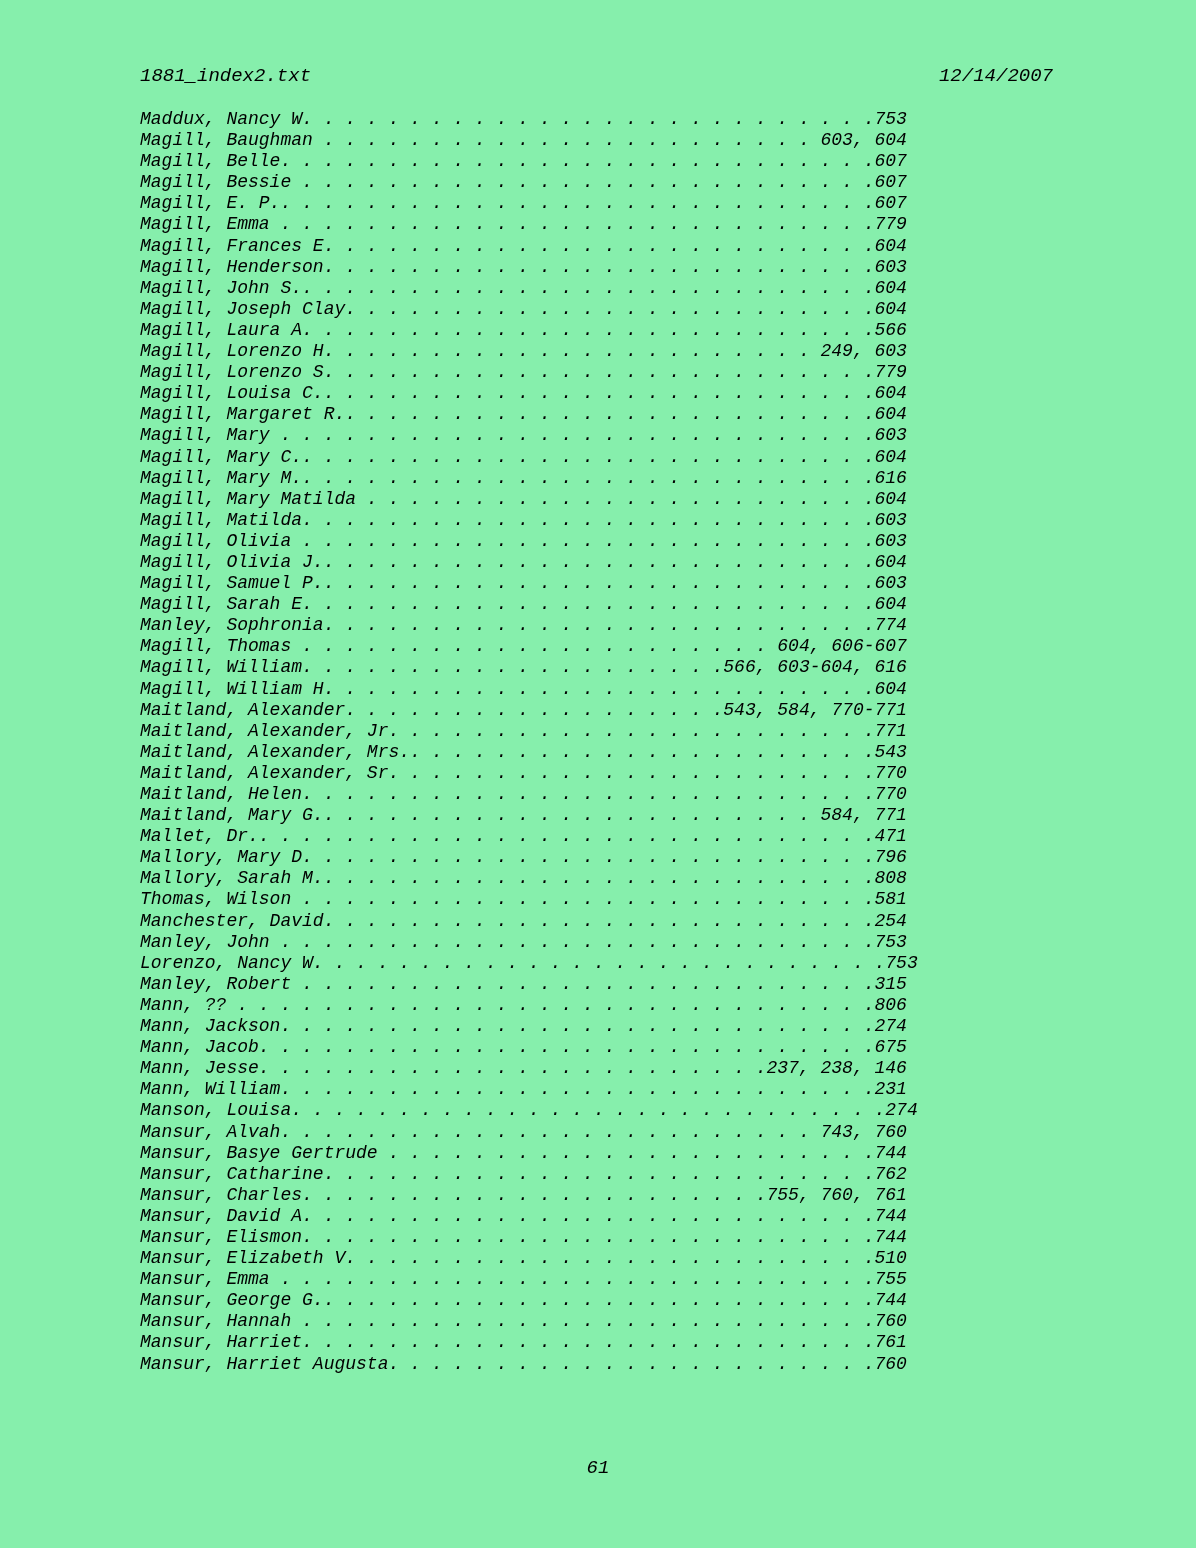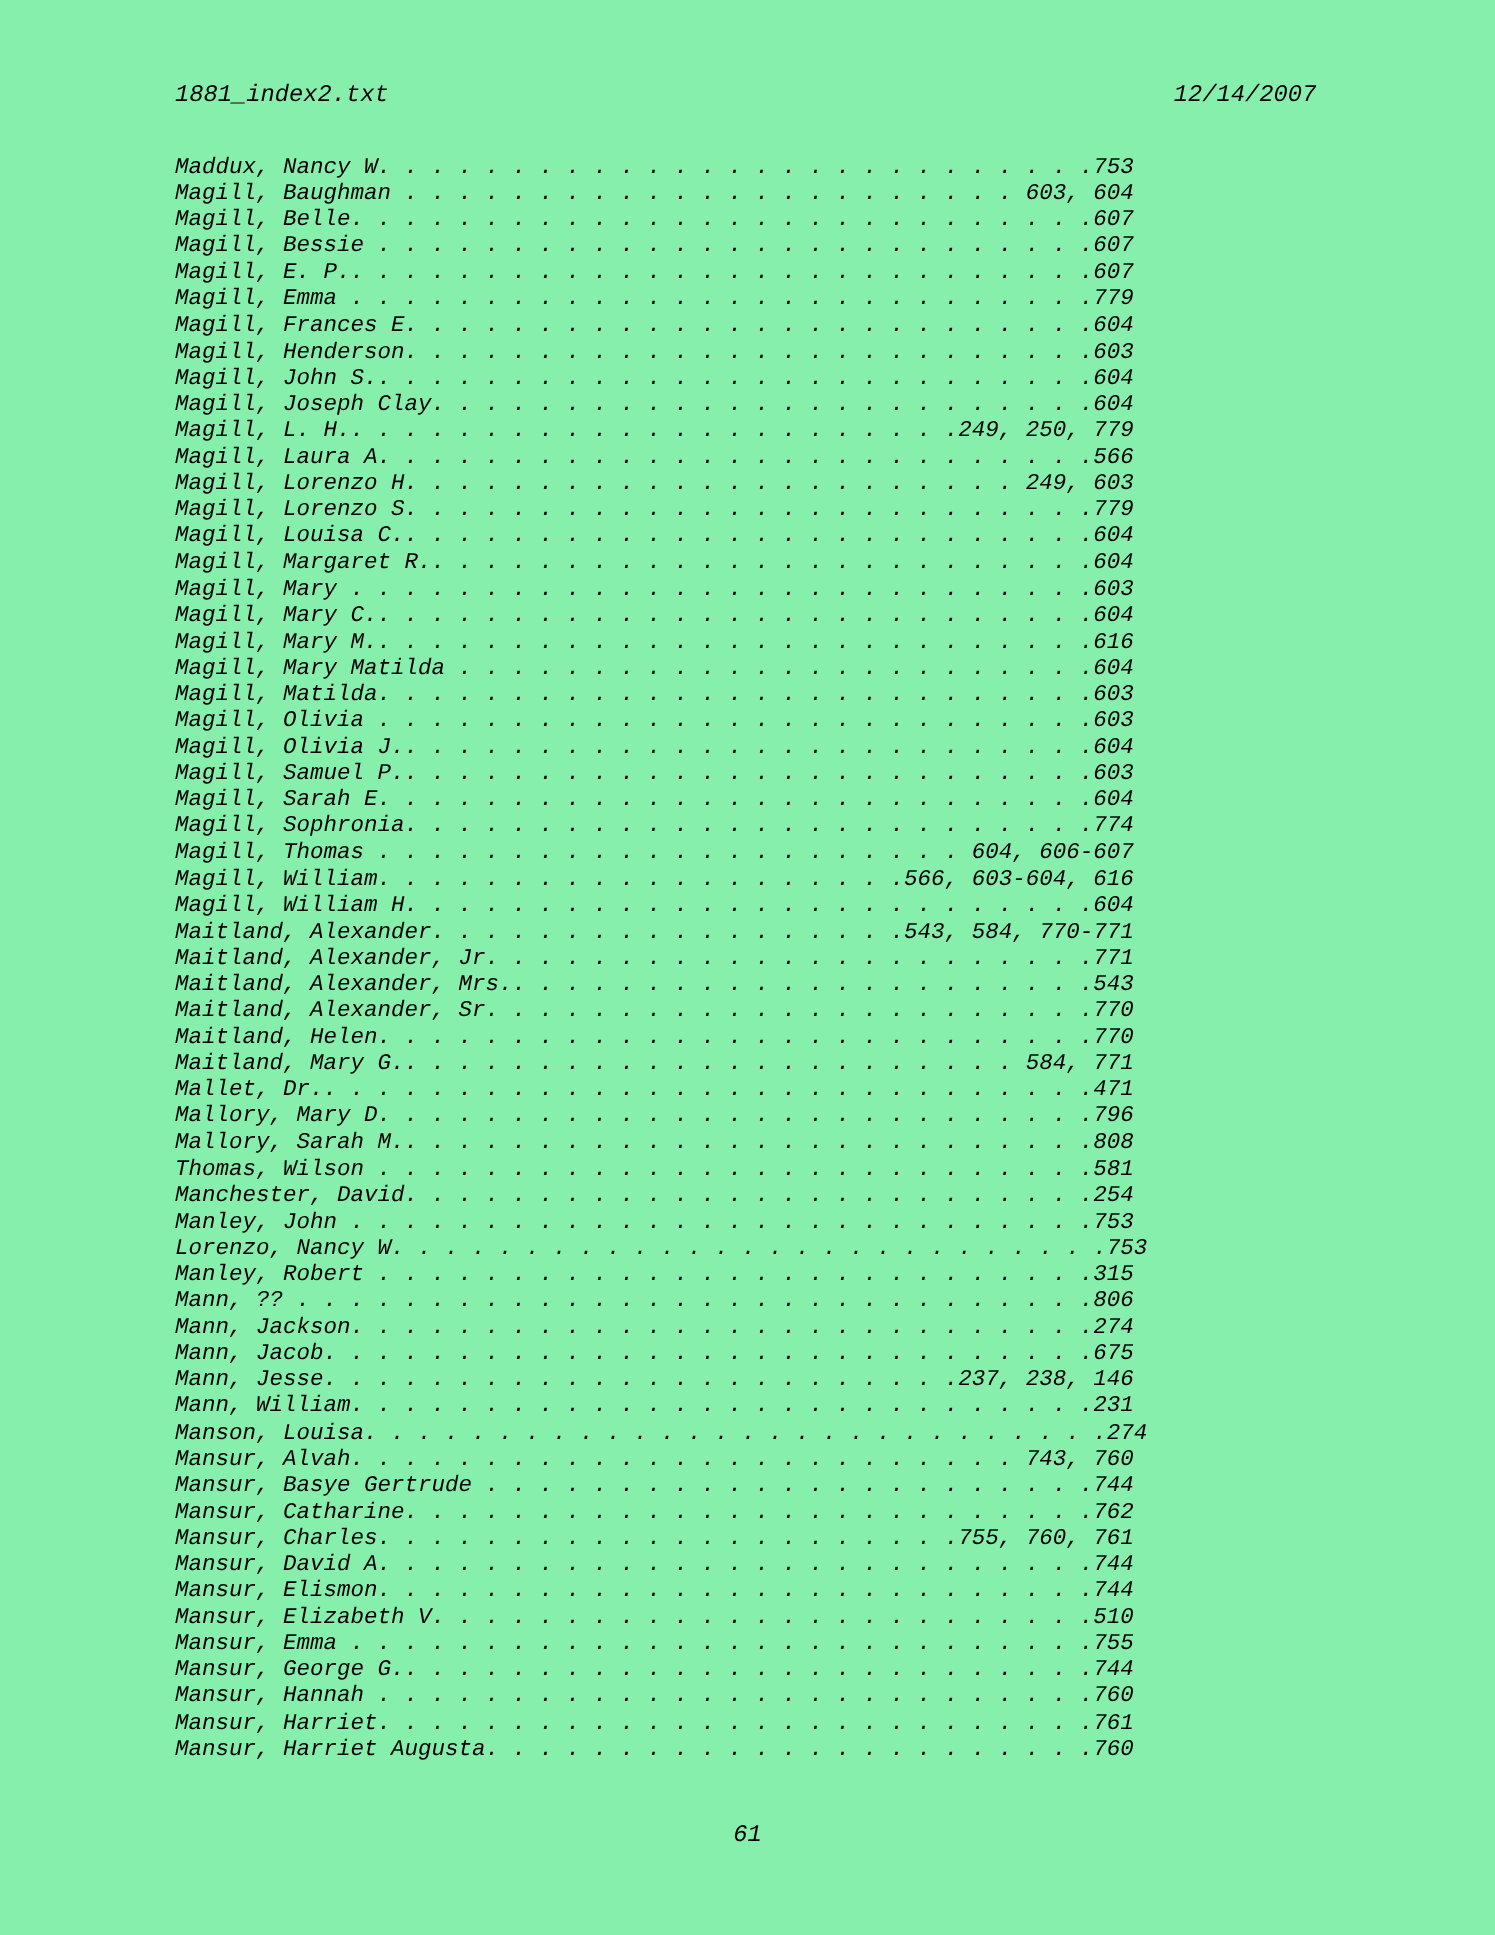--- a/index.html
+++ b/index.html
@@ -23,21 +23,21 @@
     left: 140px;
     right: 143px;
     display: flex;
     justify-content: space-between;
     font-size: 19px;
     line-height: 24px;
     white-space: pre;
   }
   .index-body {
     position: absolute;
-    top: 124px;
+    top: 109px;
     left: 140px;
     font-size: 18px;
     line-height: 21.1px;
   }
   .index-body .line {
     white-space: pre;
     height: 21.1px;
   }
   .footer {
     position: absolute;
@@ -63,36 +63,35 @@
       <div class="line">Maddux, Nancy W. . . . . . . . . . . . . . . . . . . . . . . . . . .753</div>
       <div class="line">Magill, Baughman . . . . . . . . . . . . . . . . . . . . . . . 603, 604</div>
       <div class="line">Magill, Belle. . . . . . . . . . . . . . . . . . . . . . . . . . . .607</div>
       <div class="line">Magill, Bessie . . . . . . . . . . . . . . . . . . . . . . . . . . .607</div>
       <div class="line">Magill, E. P.. . . . . . . . . . . . . . . . . . . . . . . . . . . .607</div>
       <div class="line">Magill, Emma . . . . . . . . . . . . . . . . . . . . . . . . . . . .779</div>
       <div class="line">Magill, Frances E. . . . . . . . . . . . . . . . . . . . . . . . . .604</div>
       <div class="line">Magill, Henderson. . . . . . . . . . . . . . . . . . . . . . . . . .603</div>
       <div class="line">Magill, John S.. . . . . . . . . . . . . . . . . . . . . . . . . . .604</div>
       <div class="line">Magill, Joseph Clay. . . . . . . . . . . . . . . . . . . . . . . . .604</div>
-      <div class="line">Magill, L. H.. . . . . . . . . . . . . . . . . . . . . . .249, 250, 779</div>
       <div class="line">Magill, Laura A. . . . . . . . . . . . . . . . . . . . . . . . . . .566</div>
       <div class="line">Magill, Lorenzo H. . . . . . . . . . . . . . . . . . . . . . . 249, 603</div>
       <div class="line">Magill, Lorenzo S. . . . . . . . . . . . . . . . . . . . . . . . . .779</div>
       <div class="line">Magill, Louisa C.. . . . . . . . . . . . . . . . . . . . . . . . . .604</div>
       <div class="line">Magill, Margaret R.. . . . . . . . . . . . . . . . . . . . . . . . .604</div>
       <div class="line">Magill, Mary . . . . . . . . . . . . . . . . . . . . . . . . . . . .603</div>
       <div class="line">Magill, Mary C.. . . . . . . . . . . . . . . . . . . . . . . . . . .604</div>
       <div class="line">Magill, Mary M.. . . . . . . . . . . . . . . . . . . . . . . . . . .616</div>
       <div class="line">Magill, Mary Matilda . . . . . . . . . . . . . . . . . . . . . . . .604</div>
       <div class="line">Magill, Matilda. . . . . . . . . . . . . . . . . . . . . . . . . . .603</div>
       <div class="line">Magill, Olivia . . . . . . . . . . . . . . . . . . . . . . . . . . .603</div>
       <div class="line">Magill, Olivia J.. . . . . . . . . . . . . . . . . . . . . . . . . .604</div>
       <div class="line">Magill, Samuel P.. . . . . . . . . . . . . . . . . . . . . . . . . .603</div>
       <div class="line">Magill, Sarah E. . . . . . . . . . . . . . . . . . . . . . . . . . .604</div>
-      <div class="line">Magill, Sophronia. . . . . . . . . . . . . . . . . . . . . . . . . .774</div>
+      <div class="line">Manley, Sophronia. . . . . . . . . . . . . . . . . . . . . . . . . .774</div>
       <div class="line">Magill, Thomas . . . . . . . . . . . . . . . . . . . . . . 604, 606-607</div>
       <div class="line">Magill, William. . . . . . . . . . . . . . . . . . . .566, 603-604, 616</div>
       <div class="line">Magill, William H. . . . . . . . . . . . . . . . . . . . . . . . . .604</div>
       <div class="line">Maitland, Alexander. . . . . . . . . . . . . . . . . .543, 584, 770-771</div>
       <div class="line">Maitland, Alexander, Jr. . . . . . . . . . . . . . . . . . . . . . .771</div>
       <div class="line">Maitland, Alexander, Mrs.. . . . . . . . . . . . . . . . . . . . . .543</div>
       <div class="line">Maitland, Alexander, Sr. . . . . . . . . . . . . . . . . . . . . . .770</div>
       <div class="line">Maitland, Helen. . . . . . . . . . . . . . . . . . . . . . . . . . .770</div>
       <div class="line">Maitland, Mary G.. . . . . . . . . . . . . . . . . . . . . . . 584, 771</div>
       <div class="line">Mallet, Dr.. . . . . . . . . . . . . . . . . . . . . . . . . . . . .471</div>

